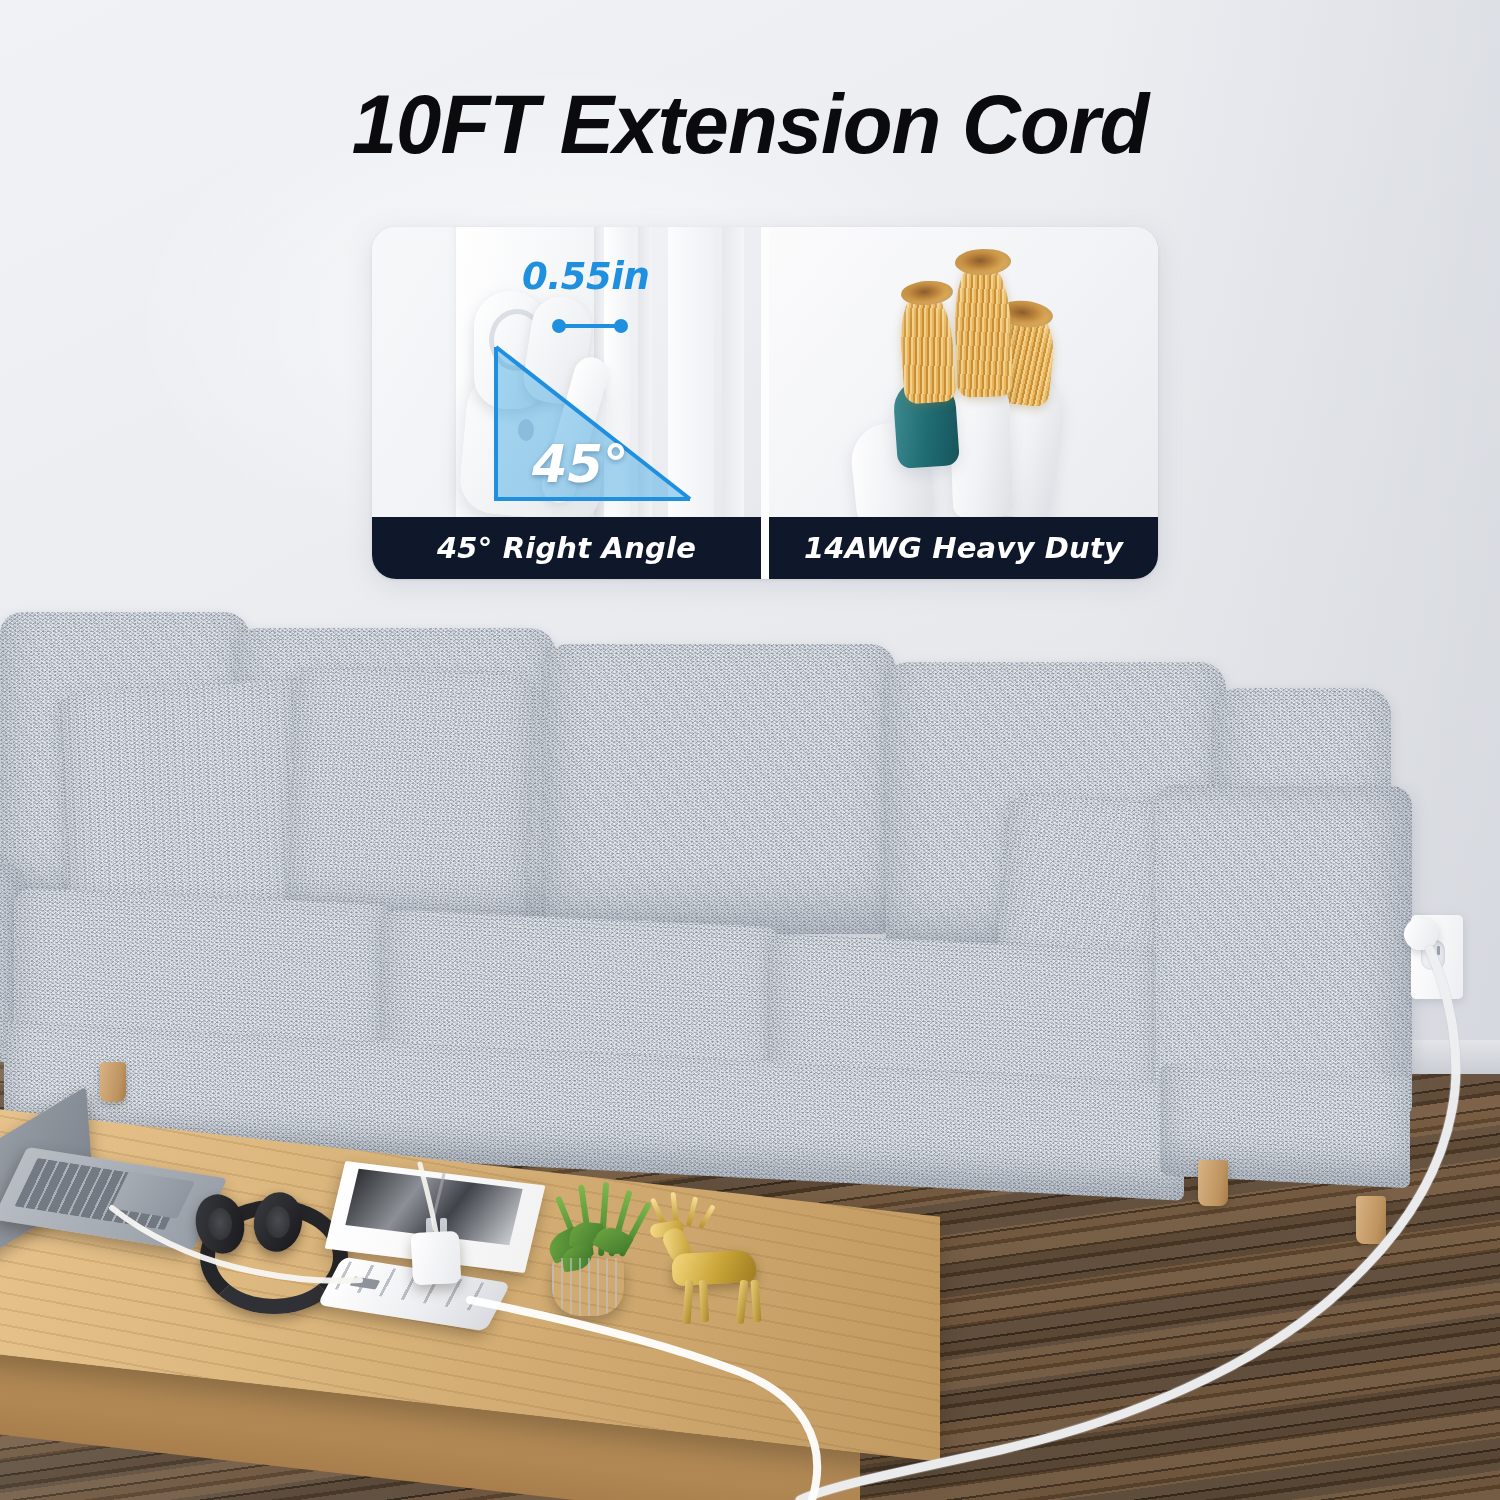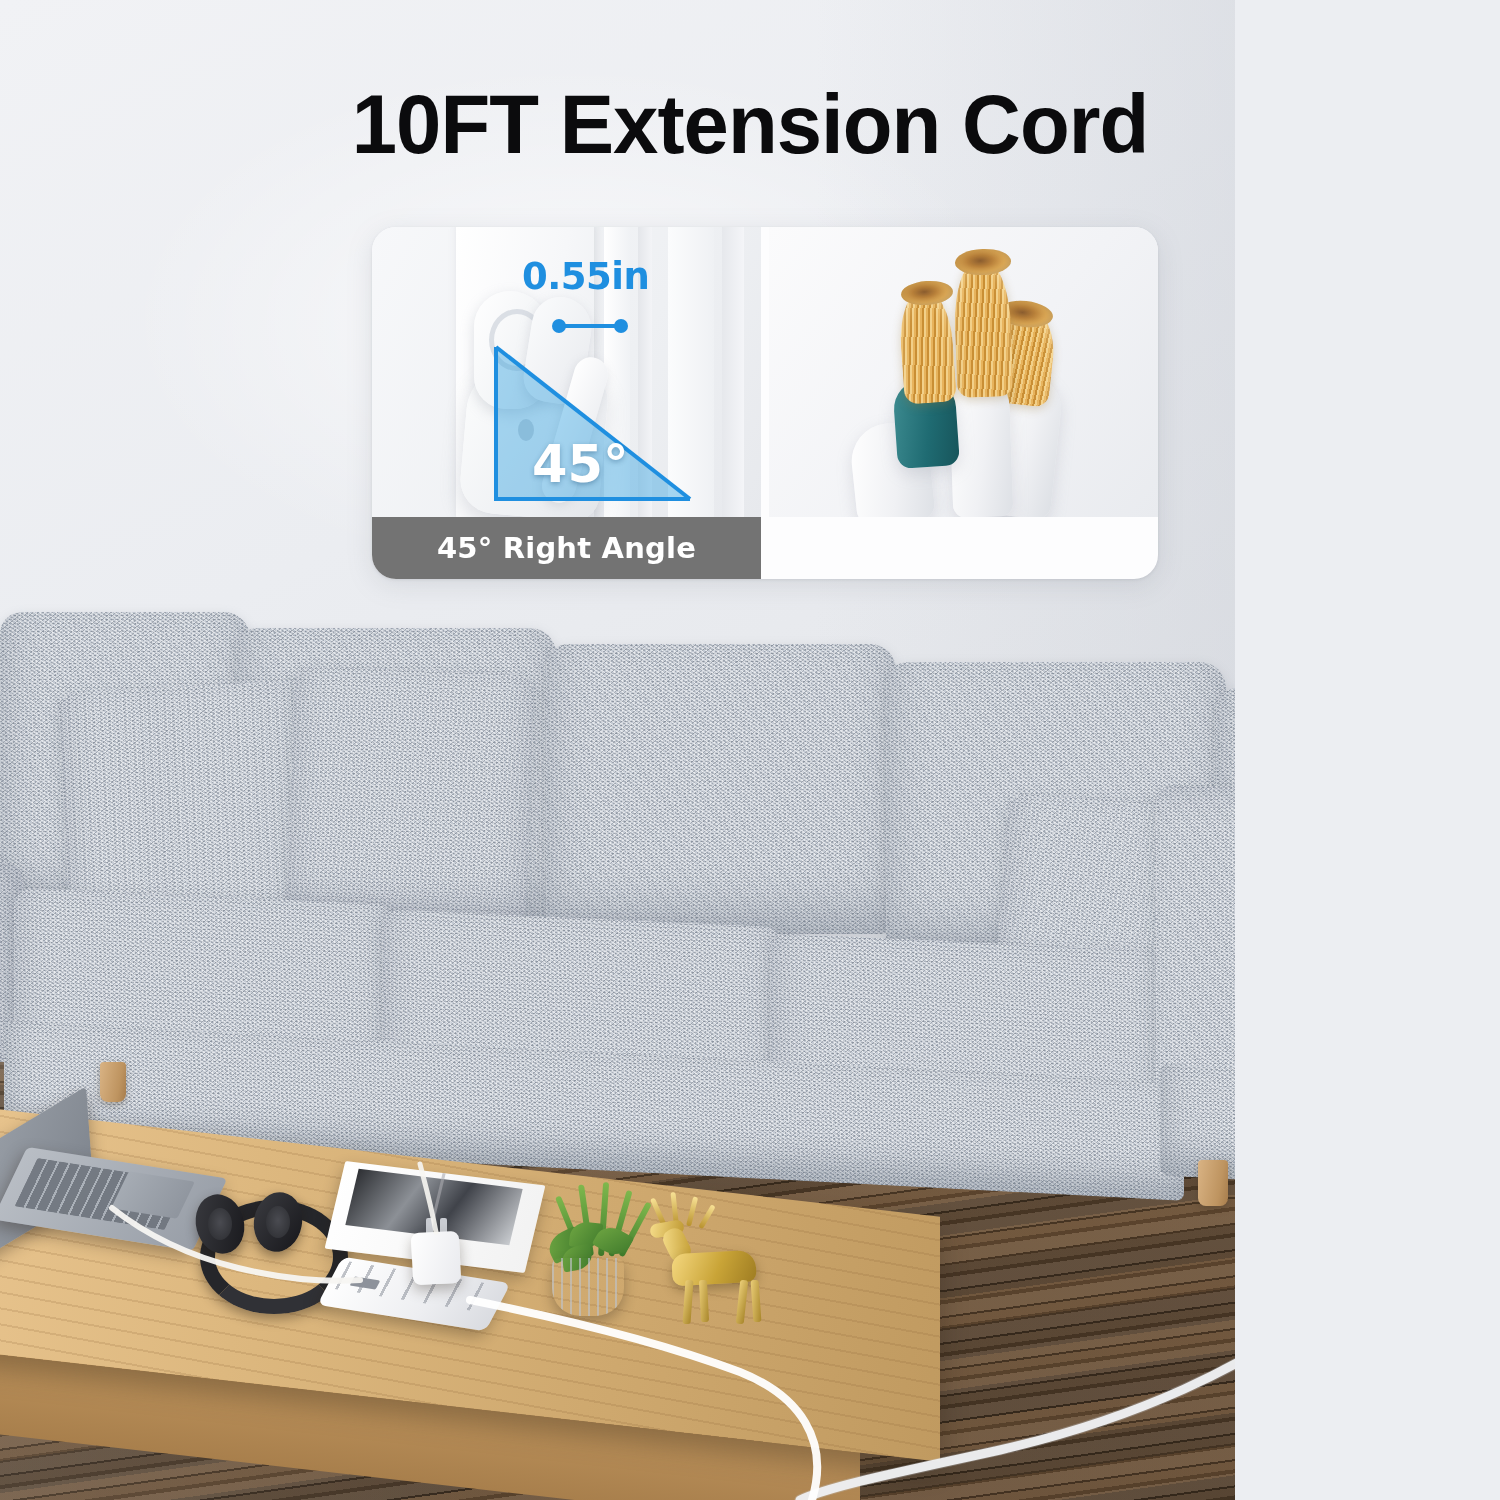--- a/index.html
+++ b/index.html
@@ -2,22 +2,22 @@
 <html><head>
 <meta charset="utf-8">
 <title>10FT Extension Cord</title>
 <style>
   html,body{margin:0;padding:0;}
   body{
     width:1500px;height:1500px;overflow:hidden;
     font-family:"Liberation Sans", sans-serif;
     background:#ECEEF2;
   }
-  #stage{position:relative;width:1235px;height:1500px;overflow:hidden;
-         background:linear-gradient(160deg,#EFF0F4 0%,#E9EBEF 45%,#E6E8EC 100%);}
+  #stage{position:relative;width:1500px;height:1500px;overflow:hidden;
+         background:linear-gradient(160deg,#EFF0F4 0%,#E9EBEF 45%,#E6E8EC 100%);font-style:italic;}
 
   
   .wall{position:absolute;left:0;top:0;width:1500px;height:1060px;
         background:linear-gradient(155deg,#F1F2F5 0%,#EBEDF1 40%,#E4E6EA 78%,#DFE1E6 100%);}
   .wall-shade{position:absolute;right:0;top:0;width:420px;height:1060px;
         background:linear-gradient(270deg,rgba(200,204,212,.40),rgba(200,204,212,0));}
   .wall-glow{position:absolute;left:120px;top:60px;width:900px;height:520px;
         background:radial-gradient(ellipse at center,rgba(255,255,255,.65),rgba(255,255,255,0) 70%);}
 
   
@@ -28,21 +28,21 @@
          transform:scaleX(.97);}
 
   
   .card{position:absolute;left:372px;top:227px;width:786px;height:352px;
         background:#FDFDFE;border-radius:24px;
         box-shadow:0 6px 26px rgba(120,126,140,.18),0 1px 3px rgba(120,126,140,.18);
         overflow:hidden;display:flex;}
   .panel{position:relative;width:389px;height:352px;overflow:hidden;}
   .panel.right{margin-left:8px;}
   .panel-media{position:absolute;left:0;top:0;width:389px;height:290px;overflow:hidden;}
-  .cap{position:absolute;left:0;bottom:0;width:100%;height:62px;background:#737373;
+  .cap{position:absolute;left:0;bottom:0;width:100%;height:62px;background:#0f172a;
        display:flex;align-items:center;justify-content:center;}
   .cap-txt{color:#fff;font-size:29px;font-weight:700;letter-spacing:.2px;
            font-family:"DejaVu Sans","Liberation Sans",sans-serif;}
 
   
   .lp-bg{position:absolute;inset:0;background:linear-gradient(120deg,#F7F8FA,#EEF0F3 60%,#E7E9ED);}
   .lp-wallplate{position:absolute;left:84px;top:-6px;width:138px;height:300px;
         background:linear-gradient(100deg,#FFFFFF,#F6F7F9 60%,#EDEFF2);
         border-radius:6px;box-shadow:2px 0 10px rgba(150,155,165,.25);}
   .lp-stripe{position:absolute;top:-6px;width:26px;height:300px;}
@@ -303,20 +303,23 @@
         <div class="sheath white" style="left:182px;top:150px;width:60px;height:140px;transform:rotate(-2deg);"></div>
         <div class="copper" style="left:186px;top:30px;width:56px;height:140px;transform:rotate(-2deg);"></div>
         <div class="copper-top" style="left:186px;top:22px;width:56px;height:26px;transform:rotate(-2deg);"></div>
 
         <div class="sheath white" style="left:84px;top:196px;width:78px;height:100px;transform:rotate(-6deg);"></div>
         <div class="sheath teal" style="left:126px;top:152px;width:62px;height:88px;transform:rotate(-4deg);
              border-radius:30px 30px 14px 14px;"></div>
         <div class="copper" style="left:132px;top:62px;width:52px;height:114px;transform:rotate(-4deg);"></div>
         <div class="copper-top" style="left:132px;top:54px;width:52px;height:24px;transform:rotate(-4deg);"></div>
       </div>
+      <div class="cap">
+        <span class="cap-txt">14AWG Heavy Duty</span>
+      </div>
     </div>
   </div>
 
   <div class="floor"></div>
   <div class="floor-shine"></div>
   <div class="baseboard"></div>
 
   <div class="sofa">
 
     <div class="back-cushion fabric" style="left:20px;top:12px;width:250px;height:300px;"></div>

